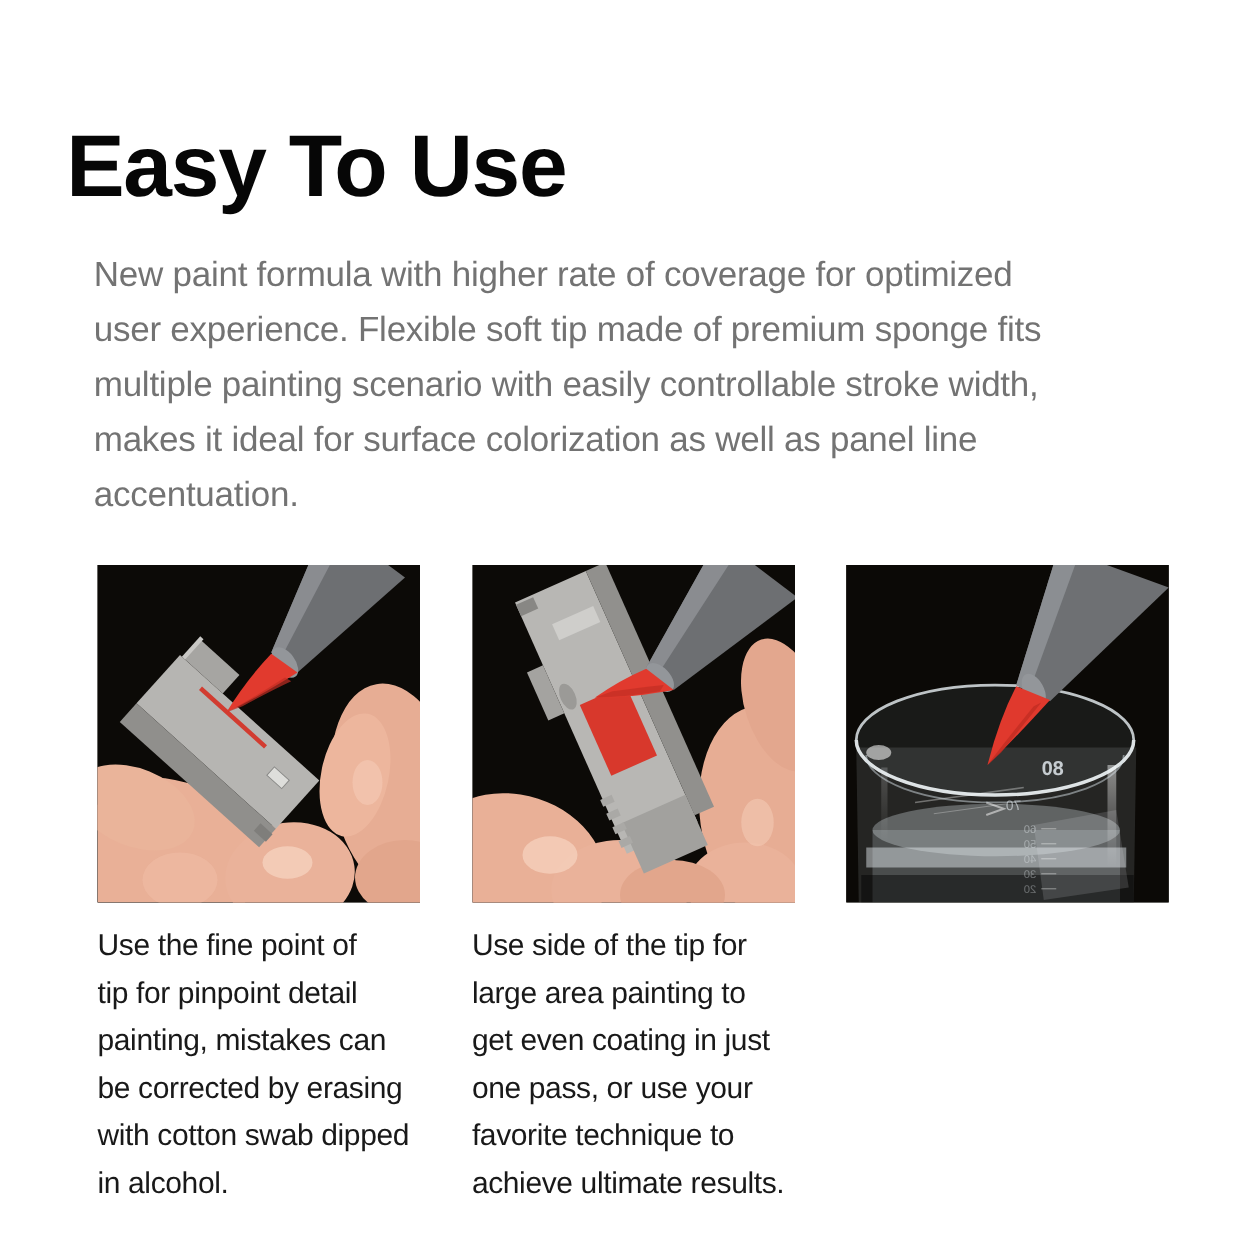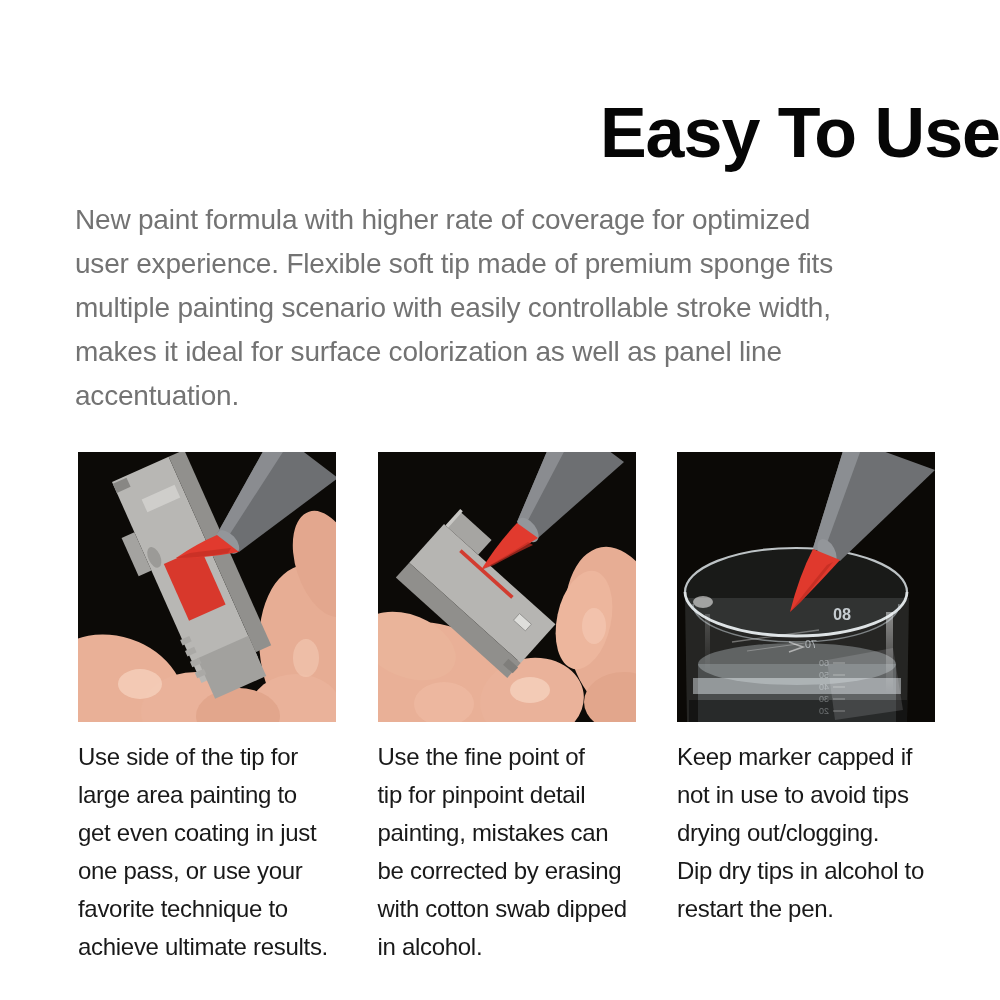--- a/index.html
+++ b/index.html
@@ -3,21 +3,21 @@
 <meta charset="utf-8">
 <style>
   html,body{margin:0;padding:0;}
   body{
     width:1000px;height:1000px;background:#ffffff;overflow:hidden;
     font-family:"Liberation Sans",sans-serif;color:#1c1c1c;
   }
   .page{width:1000px;height:1000px;position:relative;}
   .title{
     margin:0;padding:98px 0 0 53px;
-    font-size:70px;line-height:1.0;font-weight:700;letter-spacing:-1px;color:#060606;text-align:right;
+    font-size:70px;line-height:1.0;font-weight:700;letter-spacing:-1px;color:#060606;
   }
   .intro{
     margin:30px 40px 0 75px;width:920px;
     font-size:28px;line-height:44px;color:#737373;letter-spacing:-0.2px;
     white-space:pre-line;
   }
   .steps{
     display:flex;justify-content:space-between;
     margin:34px 65px 0 78px;
   }
@@ -37,20 +37,67 @@
 
   <h1 class="title">Easy To Use</h1>
 
   <p class="intro">New paint formula with higher rate of coverage for optimized
 user experience. Flexible soft tip made of premium sponge fits
 multiple painting scenario with easily controllable stroke width,
 makes it ideal for surface colorization as well as panel line
 accentuation.</p>
 
   <div class="steps">
+
+    <div class="col">
+      <svg class="photo" viewBox="0 0 258 270" aria-hidden="true">
+        <rect width="258" height="270" fill="#0c0a07"></rect>
+
+        <g>
+          <ellipse cx="238" cy="180" rx="50" ry="86" fill="#e7ad94" transform="rotate(-10 238 180)"></ellipse>
+          <ellipse cx="206" cy="168" rx="27" ry="50" fill="#edb69d" transform="rotate(12 206 168)"></ellipse>
+          <ellipse cx="216" cy="174" rx="12" ry="18" fill="#f4cab4" opacity="0.65"></ellipse>
+          <ellipse cx="246" cy="250" rx="40" ry="30" fill="#e2a68c"></ellipse>
+        </g>
+
+        <g>
+          <path d="M0,270 L0,192 Q26,164 62,172 Q104,180 124,212 Q138,242 118,270 Z" fill="#e9b097"></path>
+          <ellipse cx="30" cy="194" rx="50" ry="31" fill="#eab49a" transform="rotate(22 30 194)"></ellipse>
+          <ellipse cx="154" cy="248" rx="52" ry="42" fill="#eab29a" transform="rotate(-8 154 248)"></ellipse>
+          <ellipse cx="152" cy="238" rx="20" ry="13" fill="#f5cfbb" opacity="0.85"></ellipse>
+          <ellipse cx="66" cy="252" rx="30" ry="22" fill="#f0bda5" opacity="0.55"></ellipse>
+        </g>
+
+        <g transform="translate(66,72) rotate(42)">
+          <rect x="4" y="-20" width="42" height="20" fill="#a6a5a2"></rect>
+          <rect x="2" y="-22" width="3.5" height="22" fill="#c9c8c5"></rect>
+          <rect x="0" y="0" width="150" height="52" fill="#b6b5b2"></rect>
+          <rect x="0" y="52" width="150" height="20" fill="#908f8c"></rect>
+          <rect x="30" y="7" width="70" height="3.6" fill="#d23c30"></rect>
+          <rect x="116" y="16" width="16" height="9" fill="#dededb" stroke="#8a8a88" stroke-width="0.8"></rect>
+          <rect x="138" y="57" width="13" height="8" fill="#7f7e7b"></rect>
+        </g>
+
+        <g>
+          <polygon points="184,-36 246,10 160,86 139,70" fill="#6d6f72"></polygon>
+          <polygon points="184,-36 199,-25 147,74 139,70" fill="#8a8c90"></polygon>
+          <ellipse cx="150" cy="78" rx="14" ry="8" fill="#93969a" transform="rotate(53 150 78)"></ellipse>
+          <circle cx="145" cy="84" r="2.2" fill="#ffffff" opacity="0.9"></circle>
+          <circle cx="152" cy="89" r="1.6" fill="#ffffff" opacity="0.8"></circle>
+          <path d="M139,71 L160,86 Q128,106 103,118 Q119,92 139,71 Z" fill="#e13a2e"></path>
+          <path d="M150,90 Q125,106 103,118 L116,113 Q138,101 155,93 Z" fill="#c22d23" opacity="0.7"></path>
+        </g>
+      </svg>
+      <p class="caption">Use the fine point of
+tip for pinpoint detail
+painting, mistakes can
+be corrected by erasing
+with cotton swab dipped
+in alcohol.</p>
+    </div>
 
     <div class="col">
       <svg class="photo" viewBox="0 0 258 270" aria-hidden="true">
         <rect width="258" height="270" fill="#0c0a07"></rect>
 
         <g>
           <ellipse cx="238" cy="200" rx="56" ry="88" fill="#e7ad94" transform="rotate(-8 238 200)"></ellipse>
           <ellipse cx="248" cy="112" rx="30" ry="55" fill="#e3a78e" transform="rotate(-18 248 112)"></ellipse>
           <ellipse cx="218" cy="258" rx="46" ry="36" fill="#eab29a"></ellipse>
           <ellipse cx="228" cy="206" rx="13" ry="19" fill="#f4cab4" opacity="0.6"></ellipse>
@@ -91,67 +138,20 @@
       <p class="caption">Use side of the tip for
 large area painting to
 get even coating in just
 one pass, or use your
 favorite technique to
 achieve ultimate results.</p>
     </div>
 
     <div class="col">
       <svg class="photo" viewBox="0 0 258 270" aria-hidden="true">
-        <rect width="258" height="270" fill="#0c0a07"></rect>
-
-        <g>
-          <ellipse cx="238" cy="180" rx="50" ry="86" fill="#e7ad94" transform="rotate(-10 238 180)"></ellipse>
-          <ellipse cx="206" cy="168" rx="27" ry="50" fill="#edb69d" transform="rotate(12 206 168)"></ellipse>
-          <ellipse cx="216" cy="174" rx="12" ry="18" fill="#f4cab4" opacity="0.65"></ellipse>
-          <ellipse cx="246" cy="250" rx="40" ry="30" fill="#e2a68c"></ellipse>
-        </g>
-
-        <g>
-          <path d="M0,270 L0,192 Q26,164 62,172 Q104,180 124,212 Q138,242 118,270 Z" fill="#e9b097"></path>
-          <ellipse cx="30" cy="194" rx="50" ry="31" fill="#eab49a" transform="rotate(22 30 194)"></ellipse>
-          <ellipse cx="154" cy="248" rx="52" ry="42" fill="#eab29a" transform="rotate(-8 154 248)"></ellipse>
-          <ellipse cx="152" cy="238" rx="20" ry="13" fill="#f5cfbb" opacity="0.85"></ellipse>
-          <ellipse cx="66" cy="252" rx="30" ry="22" fill="#f0bda5" opacity="0.55"></ellipse>
-        </g>
-
-        <g transform="translate(66,72) rotate(42)">
-          <rect x="4" y="-20" width="42" height="20" fill="#a6a5a2"></rect>
-          <rect x="2" y="-22" width="3.5" height="22" fill="#c9c8c5"></rect>
-          <rect x="0" y="0" width="150" height="52" fill="#b6b5b2"></rect>
-          <rect x="0" y="52" width="150" height="20" fill="#908f8c"></rect>
-          <rect x="30" y="7" width="70" height="3.6" fill="#d23c30"></rect>
-          <rect x="116" y="16" width="16" height="9" fill="#dededb" stroke="#8a8a88" stroke-width="0.8"></rect>
-          <rect x="138" y="57" width="13" height="8" fill="#7f7e7b"></rect>
-        </g>
-
-        <g>
-          <polygon points="184,-36 246,10 160,86 139,70" fill="#6d6f72"></polygon>
-          <polygon points="184,-36 199,-25 147,74 139,70" fill="#8a8c90"></polygon>
-          <ellipse cx="150" cy="78" rx="14" ry="8" fill="#93969a" transform="rotate(53 150 78)"></ellipse>
-          <circle cx="145" cy="84" r="2.2" fill="#ffffff" opacity="0.9"></circle>
-          <circle cx="152" cy="89" r="1.6" fill="#ffffff" opacity="0.8"></circle>
-          <path d="M139,71 L160,86 Q128,106 103,118 Q119,92 139,71 Z" fill="#e13a2e"></path>
-          <path d="M150,90 Q125,106 103,118 L116,113 Q138,101 155,93 Z" fill="#c22d23" opacity="0.7"></path>
-        </g>
-      </svg>
-      <p class="caption">Use the fine point of
-tip for pinpoint detail
-painting, mistakes can
-be corrected by erasing
-with cotton swab dipped
-in alcohol.</p>
-    </div>
-
-    <div class="col">
-      <svg class="photo" viewBox="0 0 258 270" aria-hidden="true">
         <defs>
           <linearGradient id="streak" x1="0" y1="0" x2="0" y2="1">
             <stop offset="0" stop-color="#ffffff" stop-opacity="0.8"></stop>
             <stop offset="1" stop-color="#ffffff" stop-opacity="0"></stop>
           </linearGradient>
         </defs>
         <rect width="258" height="270" fill="#0b0906"></rect>
 
         <g>
           <path d="M8,146 L10,270 L230,270 L232,146 Z" fill="#c8d2d8" opacity="0.14"></path>
@@ -208,21 +208,16 @@
           <ellipse cx="150" cy="100" rx="14" ry="8" fill="#93969a" transform="rotate(62 150 100)"></ellipse>
           <circle cx="146" cy="105" r="2" fill="#ffffff" opacity="0.9"></circle>
           <path d="M136,97 L163,108 Q132,142 113,160 Q122,124 136,97 Z" fill="#e0392d"></path>
           <path d="M150,113 Q128,140 113,160 L124,150 Q140,130 156,110 Z" fill="#bd2b21" opacity="0.7"></path>
         </g>
 
         <path d="M8,140 A111,44 0 0 0 230,140" stroke="#f2f7fa" stroke-width="2.8" opacity="0.9" fill="none"></path>
         <path d="M16,152 A103,38 0 0 0 222,152" stroke="#d5e0e6" stroke-width="1.4" opacity="0.5" fill="none"></path>
         <ellipse cx="26" cy="150" rx="10" ry="6" fill="#ffffff" opacity="0.55"></ellipse>
       </svg>
-      <p class="caption">Keep marker capped if
-not in use to avoid tips
-drying out/clogging.
-Dip dry tips in alcohol to
-restart the pen.</p>
     </div>
 
   </div>
 </div>
 
 </body></html>

